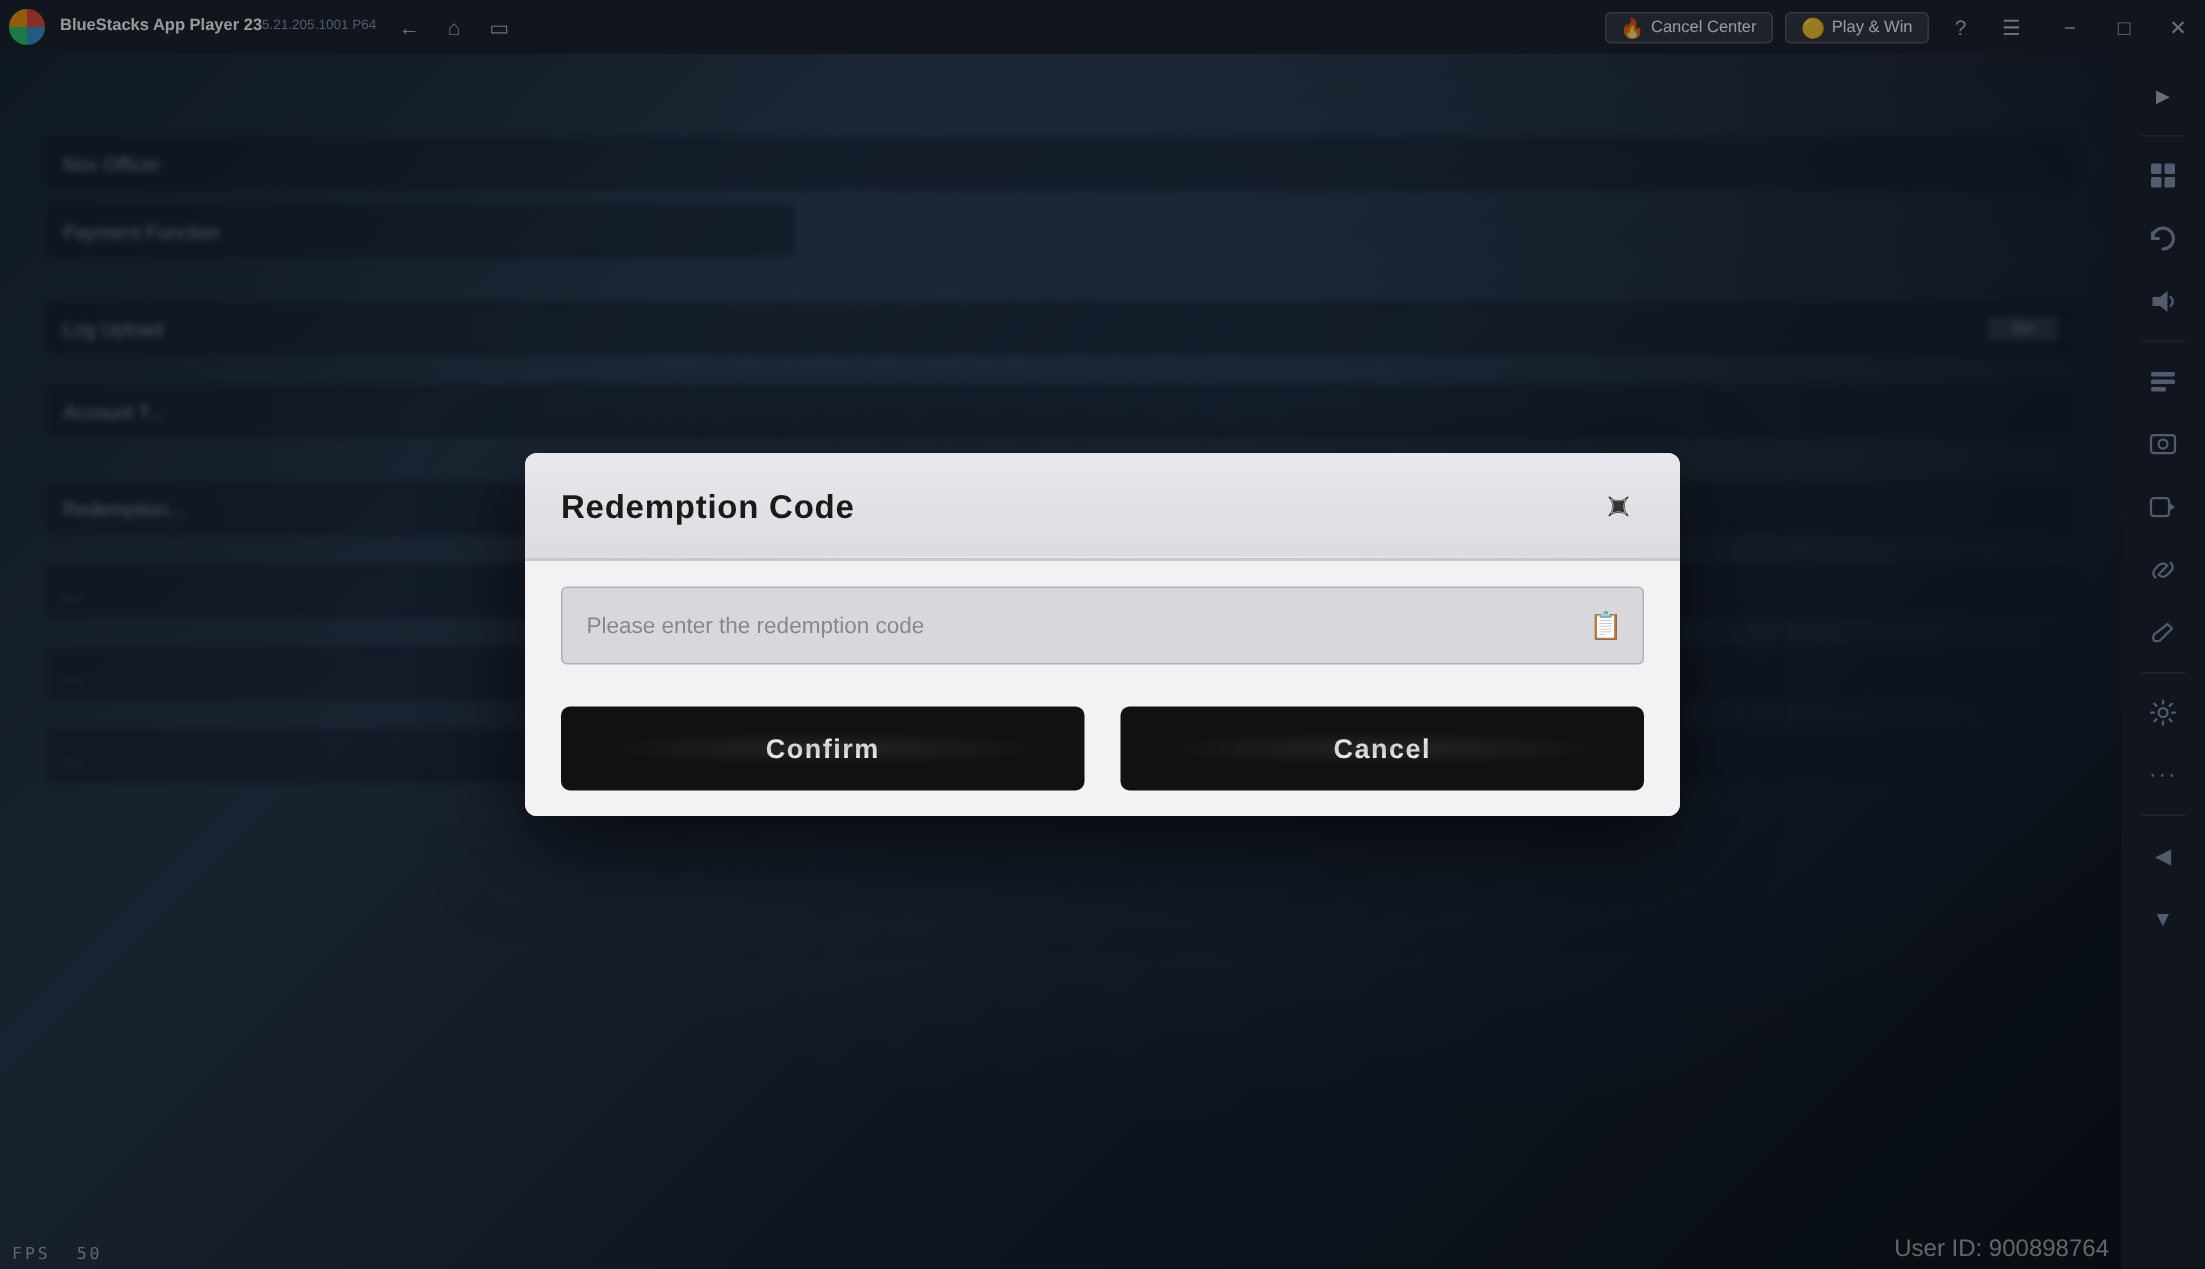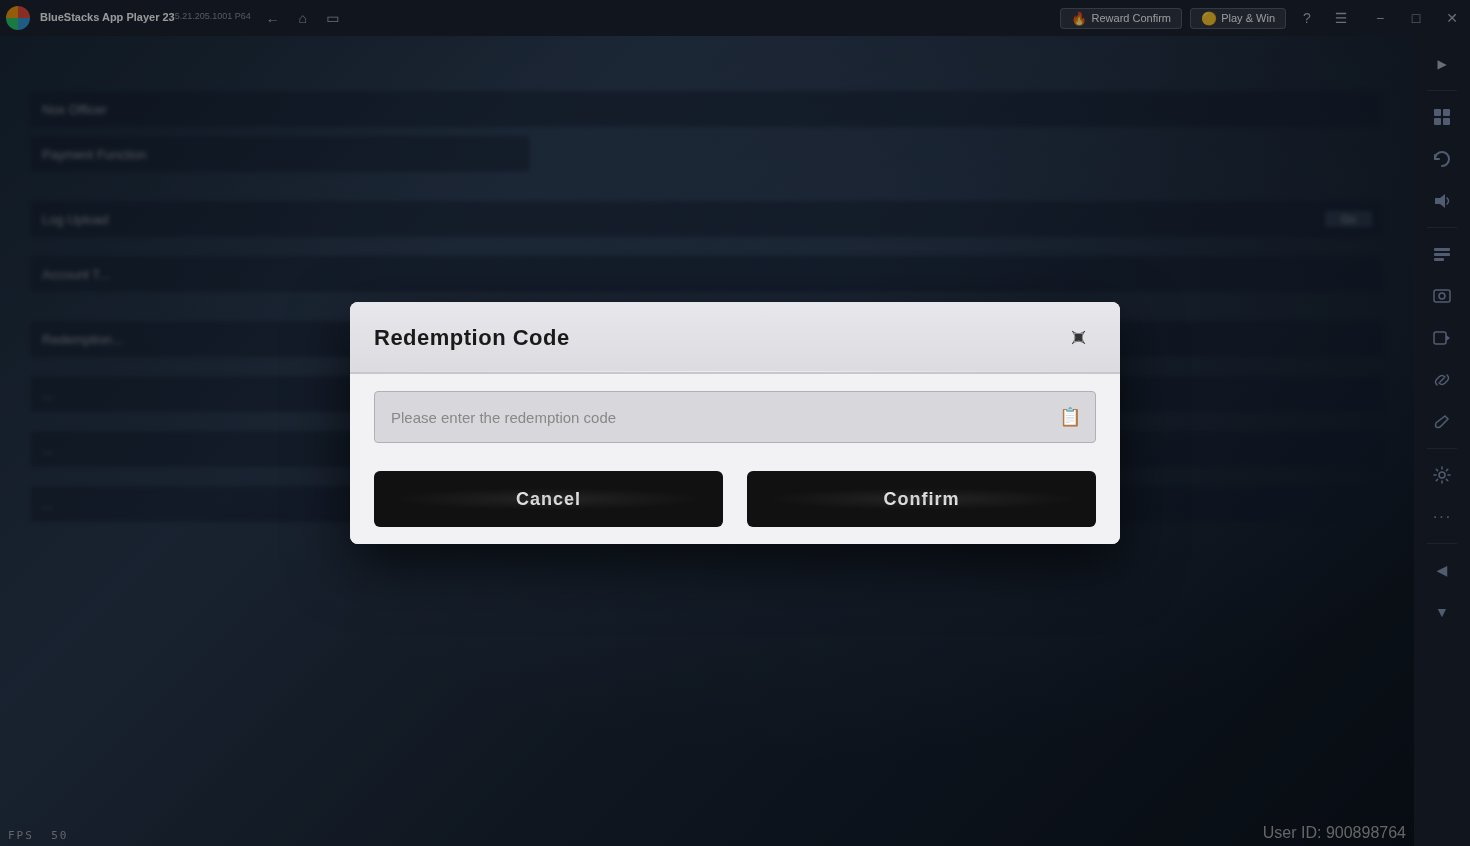--- a/index.html
+++ b/index.html
@@ -388,21 +388,21 @@
   </div>
   <div class="topbar-nav">
     <div class="topbar-nav-btn">←</div>
     <div class="topbar-nav-btn">⌂</div>
     <div class="topbar-nav-btn">▭</div>
   </div>
   <div class="topbar-spacer"></div>
   <div class="topbar-actions">
     <div class="reward-btn">
       <span class="flame">🔥</span>
-      <span>Reward Confirm</span>
+      <span>Cancel Center</span>
     </div>
     <div class="playnwin-btn">
       <span class="coin">🟡</span>
       <span>Play &amp; Win</span>
     </div>
     <div class="topbar-icon-btn">?</div>
     <div class="topbar-icon-btn">☰</div>
   </div>
   <div class="window-controls">
     <div class="win-btn">−</div>
@@ -518,22 +518,22 @@
         <span class="close-star">✦</span>
       </div>
     </div>
 
     <div class="modal-body">
       <div class="code-input-wrapper">
         <input type="text" class="code-input" placeholder="Please enter the redemption code" style="">
         <span class="paste-icon">📋</span>
       </div>
       <div class="modal-buttons">
+        <button class="modal-btn modal-btn-confirm">Confirm</button>
         <button class="modal-btn modal-btn-cancel">Cancel</button>
-        <button class="modal-btn modal-btn-confirm">Confirm</button>
       </div>
     </div>
   </div>
 </div>
 
 <div class="fps-indicator">
   <span>FPS</span>&nbsp;&nbsp;<span>50</span>
 </div>
 
 <div class="user-id">User ID: 900898764</div>

